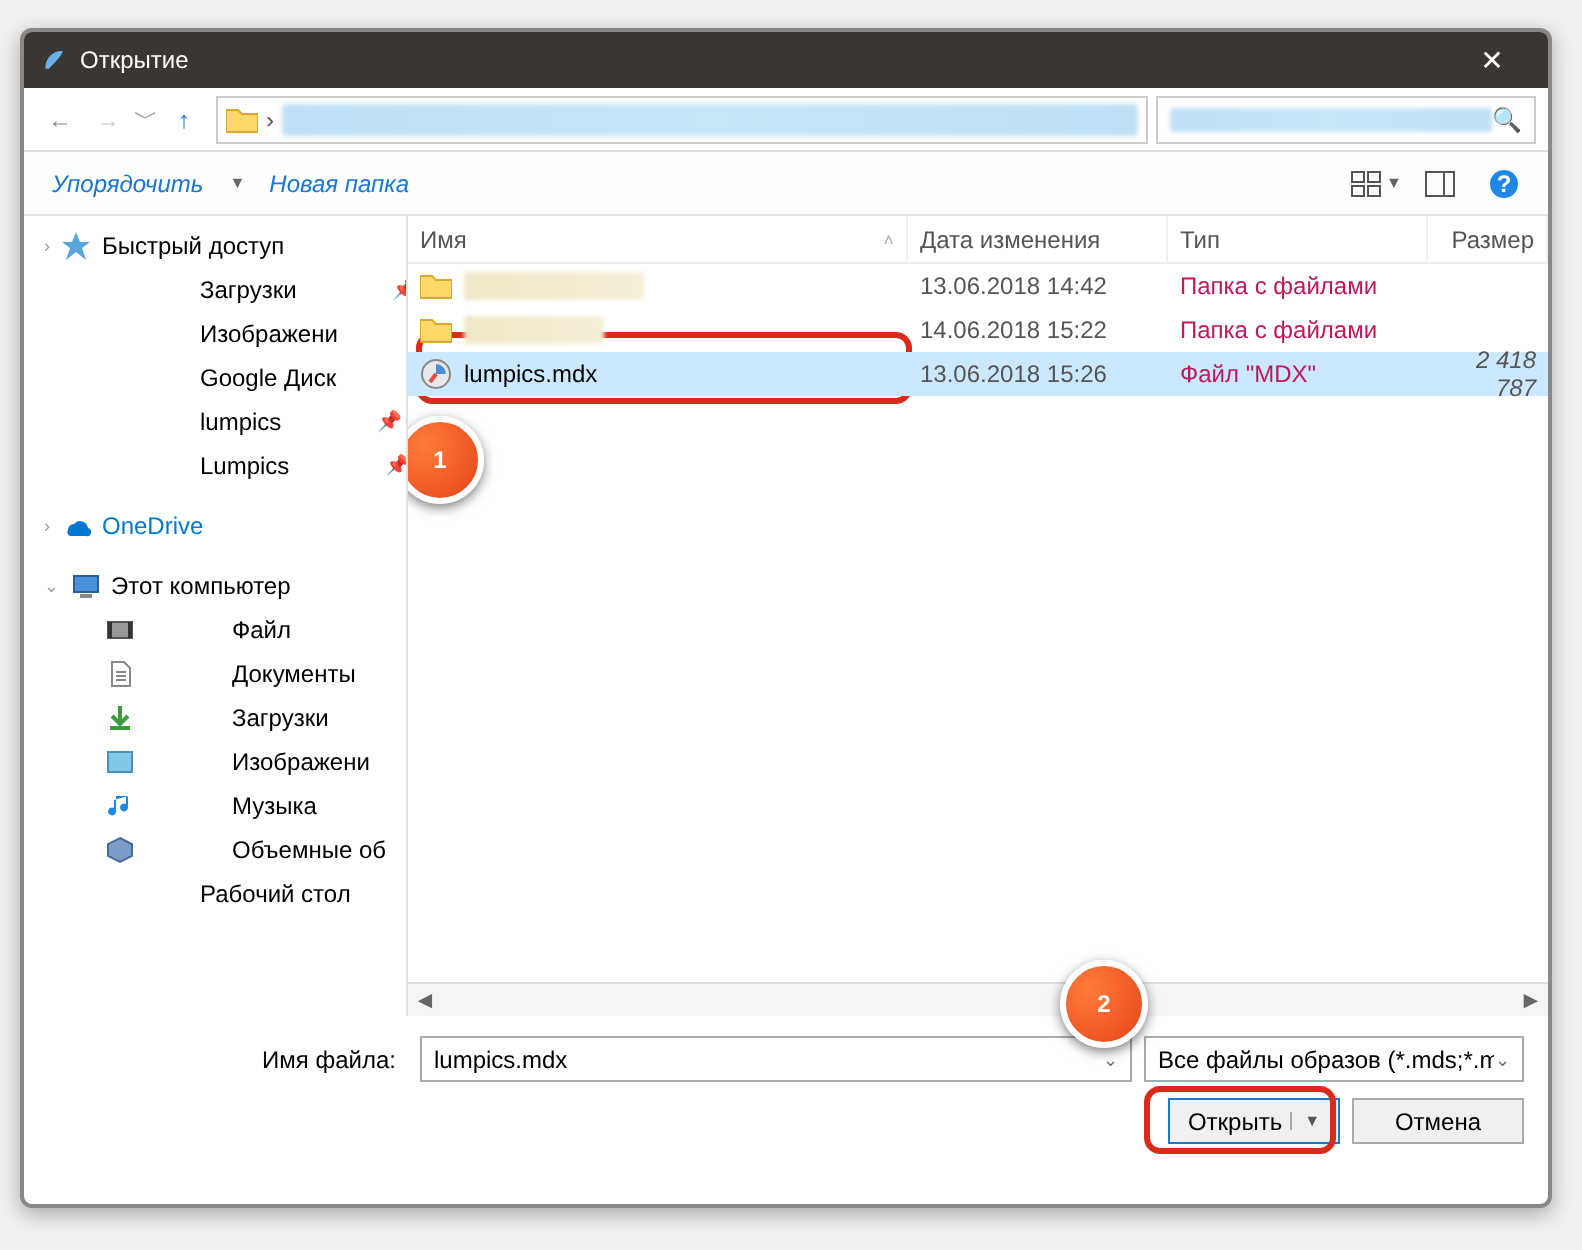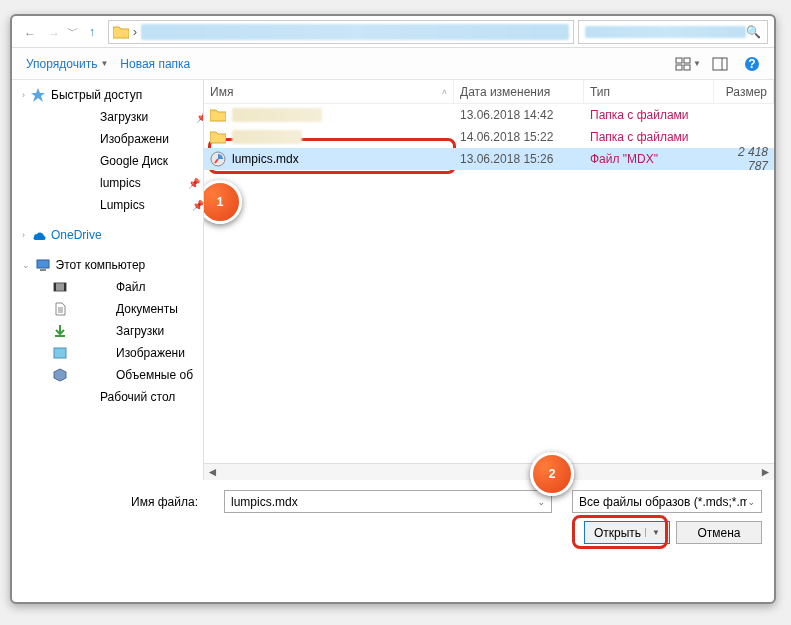--- a/index.html
+++ b/index.html
@@ -11,21 +11,21 @@
 .titlebar .close { width: 40px; text-align: center; font-size: 14px; cursor: pointer; }
 .navrow { display: flex; align-items: center; height: 32px; padding: 2px 6px; border-bottom: 1px solid #ddd; }
 .navbtn { width: 24px; height: 24px; display: flex; align-items: center; justify-content: center; color: #888; cursor: pointer; }
 .navbtn.enabled { color: #1976d2; }
 .chev { width: 14px; text-align: center; color: #999; }
 .address { flex: 1; height: 24px; border: 1px solid #ccc; display: flex; align-items: center; padding: 0 4px; margin: 0 4px; }
 .folder-icon { width: 16px; height: 14px; display:inline-block; margin-right:4px; }
 .blur { background: linear-gradient(90deg,#bfe0f5,#c9e6f7,#bfe0f5); height:16px; flex:1; border-radius:2px; filter: blur(1px); }
 .searchbox { width: 190px; height: 24px; border: 1px solid #ccc; padding: 0 6px; display:flex; align-items:center; color:#999; }
 .cmdrow { display: flex; align-items: center; height: 32px; padding: 0 8px; border-bottom: 1px solid #e5e5e5; background: #fdfdfd; }
-.cmd { color: #1976d2; padding: 4px 6px; cursor: pointer; display:flex; align-items:center; gap:3px; }
+.cmd { color: #1976d2; padding: 4px 6px; cursor: pointer; display:flex; align-items:center; gap:13px;font-style:italic; }
 .cmd .drop { font-size: 8px; color:#666; }
 .rightcmds { margin-left:auto; display:flex; gap:4px; align-items:center; }
 .iconbtn { width:28px; height:24px; border:1px solid transparent; display:flex; align-items:center; justify-content:center; cursor:pointer; border-radius:2px; }
 .content { display:flex; height: 400px; }
 .sidebar { width: 192px; border-right: 1px solid #e0e0e0; overflow:hidden; padding-top:4px; background:#fff; }
 .tree-item { display:flex; align-items:center; height:22px; padding-left: 20px; gap:5px; cursor:pointer; white-space:nowrap; }
 .tree-item.indent { padding-left: 40px; gap: 48px; }
 .tree-group { display:flex; align-items:center; height:22px; padding-left: 10px; gap:5px; cursor:pointer; font-weight:400; }
 .pin { color:#888; margin-left:auto; margin-right:6px; font-size:10px; }
 .mainarea { flex:1; position:relative; background:#fff; overflow:hidden; }
@@ -42,33 +42,42 @@
 .row .type { width:130px; color:#be185d; }
 .row .size { flex:1; text-align:right; color:#555;font-style:italic; }
 .blurname { background:linear-gradient(90deg,#f0e8c8,#f5eed8); height:14px; width:90px; border-radius:2px; filter:blur(1px); }
 .selrow { background:#cce8ff; }
 .highlight-box { border: 3px solid #d92a1c; border-radius: 8px; position:absolute; pointer-events:none; }
 .badge { position:absolute; width:44px; height:44px; border-radius:50%; background: radial-gradient(circle at 30% 30%, #ff7b3a, #e5451a); border:3px solid #fff; box-shadow:0 2px 6px rgba(0,0,0,0.5); color:#fff; display:flex; align-items:center; justify-content:center; font-size:20px; font-weight:bold; z-index:10; }
 .scroll-h { height:17px; border-top:1px solid #ddd; background:#f5f5f5; display:flex; align-items:center; }
 .scroll-h .arrow { width:17px; text-align:center; color:#666; }
 .scroll-h .track { flex:1; height:100%; position:relative; }
 .footer { padding: 10px 12px 14px 12px; background:#fff; }
-.frow { display:flex; align-items:center; margin-bottom:8px; gap:20px; }
+.frow { display:flex; align-items:center; margin-bottom:8px; gap:6px; }
 .flabel { width: 180px; text-align:right; padding-right:6px; }
 .fileinput { flex:1; height:23px; border:1px solid #aaa; padding:0 6px; display:flex; align-items:center; justify-content:space-between; background:#fff; }
 .filter { width: 190px; height:23px; border:1px solid #aaa; padding:0 6px; display:flex; align-items:center; justify-content:space-between; background:#fff; }
 .btnrow { display:flex; justify-content:flex-end; gap:6px; position:relative;align-items:flex-end; }
 .btn { min-width:86px; height:23px; border:1px solid #aaa; background:#f0f0f0; display:flex; align-items:center; justify-content:center; cursor:pointer; gap:4px; padding:0 8px; }
 .btn.primary { border-color:#1976d2; }
 .ic { display:inline-flex; width:16px; height:16px; align-items:center; justify-content:center; }
 </style>
 </head>
 <body>
 
 <div class="outer">
+  <div class="titlebar">
+    <span class="icon">
+      <svg viewBox="0 0 16 16">
+          <path d="M3 13 C3 5 10 2 13 3 C12 6 9 9 5 13 Z" fill="#6ab0e6"></path>
+        </svg>
+    </span>
+    <span class="title">Открытие</span>
+    <span class="close">✕</span>
+  </div>
 
   <div class="navrow">
     <div class="navbtn">←</div>
     <div class="navbtn" style="color:#ccc">→</div>
     <div class="chev">﹀</div>
     <div class="navbtn enabled">↑</div>
     <div class="address">
       <span class="folder-icon">
         <svg viewBox="0 0 16 14">
             <path d="M0 2h6l2 2h8v9H0z" fill="#ffd76b" stroke="#d9a832"></path>
@@ -228,20 +237,28 @@
         <span class="ic">
             <svg viewBox="0 0 16 16">
               <rect x="2" y="3" width="12" height="10" fill="#7fc8e8" stroke="#4a90b8"></rect>
             </svg>
           </span>
         <span>Изображени</span>
       </div>
       <div class="tree-item indent">
         <span class="ic">
             <svg viewBox="0 0 16 16">
+              <path d="M6 3v8a2 2 0 11-1-2V5l7-2v6a2 2 0 11-1-2V3z" fill="#1e88e5"></path>
+            </svg>
+          </span>
+        <span>Музыка</span>
+      </div>
+      <div class="tree-item indent">
+        <span class="ic">
+            <svg viewBox="0 0 16 16">
               <path d="M8 2l6 3v6l-6 3-6-3V5z" fill="#7a9cc6" stroke="#4a6a96"></path>
             </svg>
           </span>
         <span>Объемные об</span>
       </div>
       <div class="tree-item indent">
         <span class="ic">
             <svg viewBox="0 0 16 16">
               <rect x="2" y="3" width="12" height="8" fill="#4ab4e6" stroke="#2c7ca8"></rect>
               <rect x="6" y="12" width="4" height="2" fill="#888"></rect>

